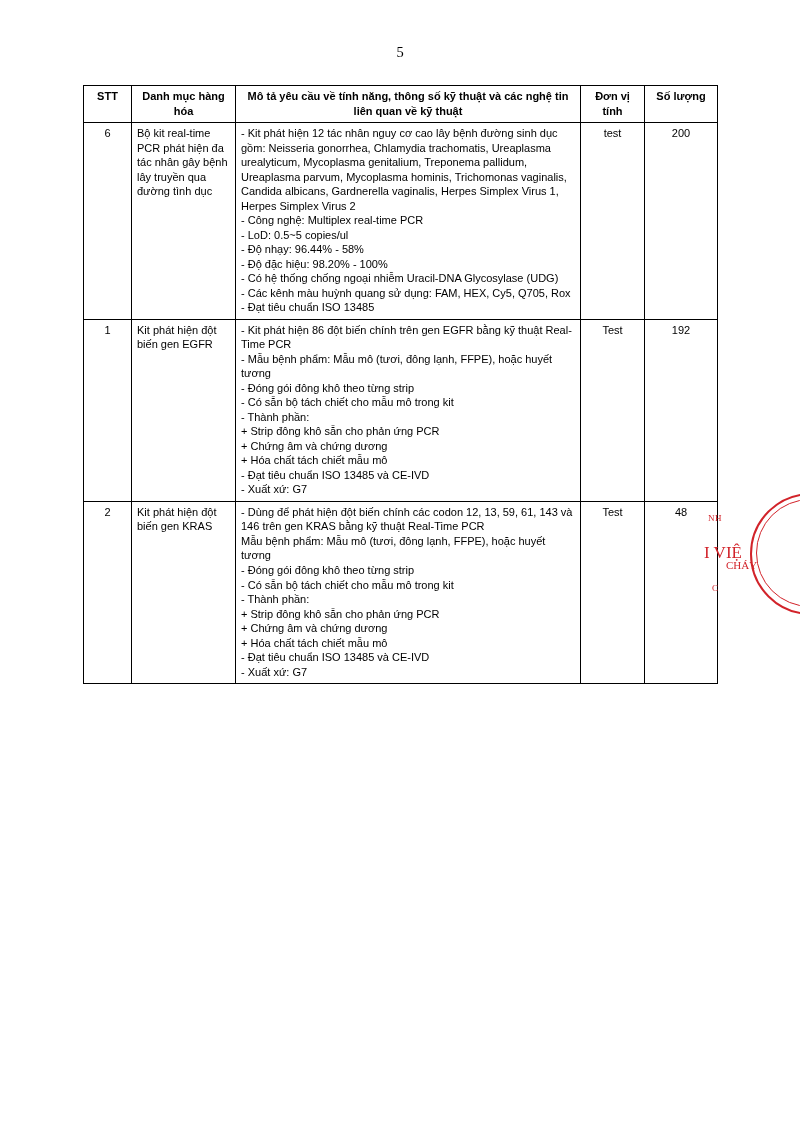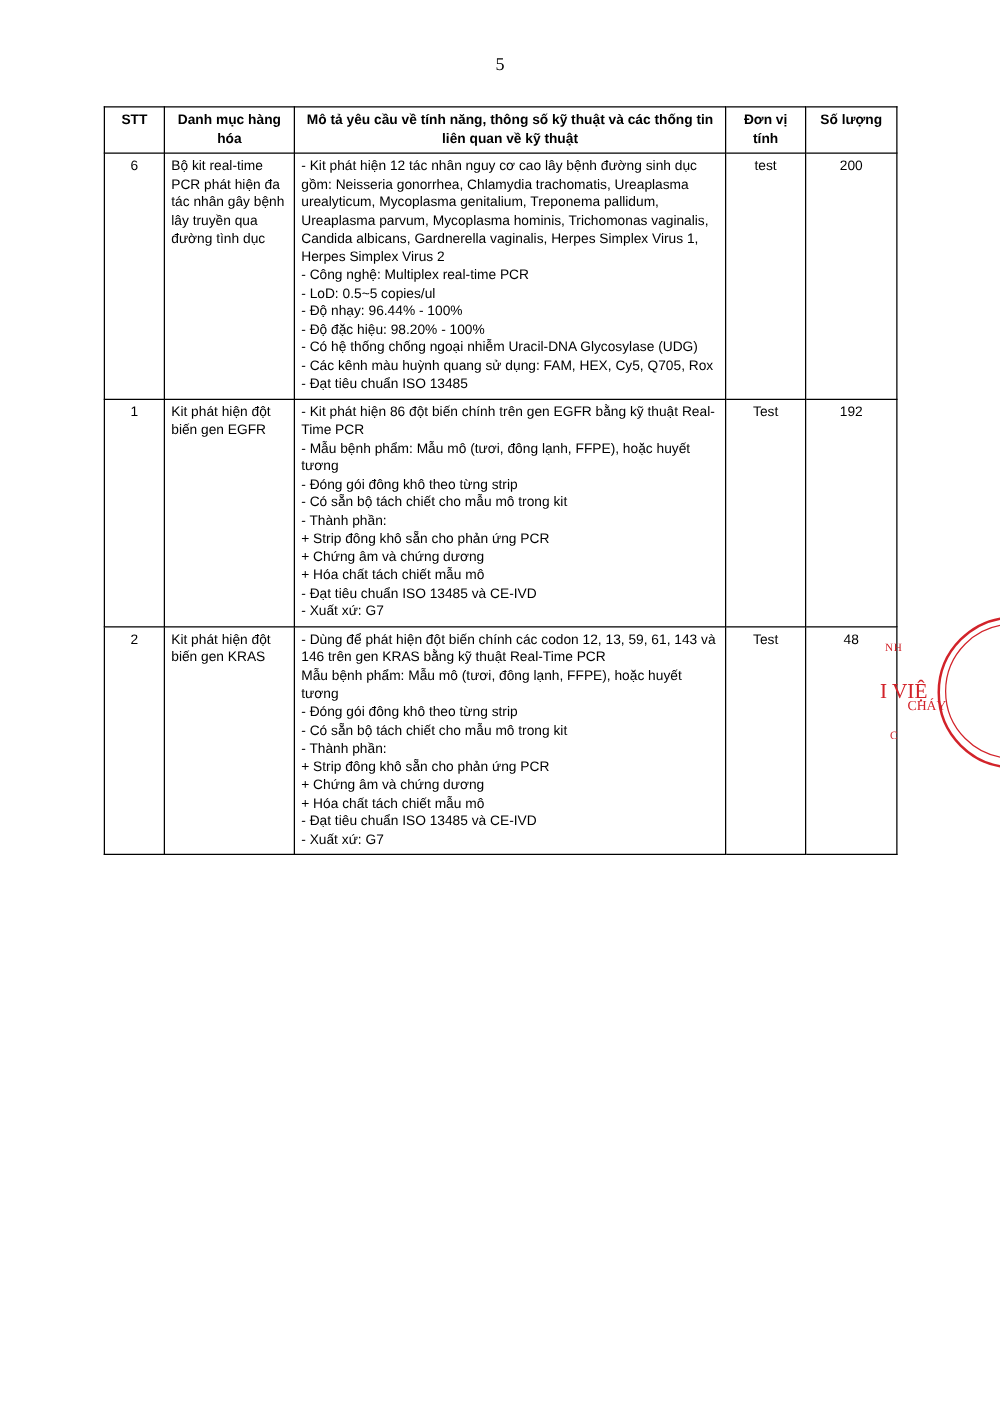--- a/index.html
+++ b/index.html
@@ -167,35 +167,35 @@
         <col class="col-stt">
         <col class="col-name">
         <col class="col-desc">
         <col class="col-unit">
         <col class="col-qty">
       </colgroup>
       <thead>
         <tr>
           <th>STT</th>
           <th>Danh mục hàng hóa</th>
-          <th>Mô tả yêu cầu về tính năng, thông số kỹ thuật và các thống tin liên quan về kỹ thuật</th>
+          <th>Mô tả yêu cầu về tính năng, thông số kỹ thuật và các nghệ tin liên quan về kỹ thuật</th>
           <th>Đơn vị tính</th>
           <th>Số lượng</th>
         </tr>
       </thead>
       <tbody>
 
         <tr>
           <td class="c-stt">6</td>
           <td class="c-name">Bộ kit real-time PCR phát hiện đa tác nhân gây bệnh lây truyền qua đường tình dục</td>
           <td class="c-desc">
             <span class="desc-line">- Kit phát hiện 12 tác nhân nguy cơ cao lây bệnh đường sinh dục gồm: Neisseria gonorrhea, Chlamydia trachomatis, Ureaplasma urealyticum, Mycoplasma genitalium, Treponema pallidum, Ureaplasma parvum, Mycoplasma hominis, Trichomonas vaginalis, Candida albicans, Gardnerella vaginalis, Herpes Simplex Virus 1, Herpes Simplex Virus 2</span>
             <span class="desc-line">- Công nghệ: Multiplex real-time PCR</span>
             <span class="desc-line">- LoD: 0.5~5 copies/ul</span>
-            <span class="desc-line">- Độ nhạy: 96.44% - 100%</span>
+            <span class="desc-line">- Độ nhạy: 96.44% - 58%</span>
             <span class="desc-line">- Độ đặc hiệu: 98.20% - 100%</span>
             <span class="desc-line">- Có hệ thống chống ngoại nhiễm Uracil-DNA Glycosylase (UDG)</span>
             <span class="desc-line">- Các kênh màu huỳnh quang sử dụng: FAM, HEX, Cy5, Q705, Rox</span>
             <span class="desc-line">- Đạt tiêu chuẩn ISO 13485</span>
           </td>
           <td class="c-unit">test</td>
           <td class="c-qty">200</td>
         </tr>
 
 

